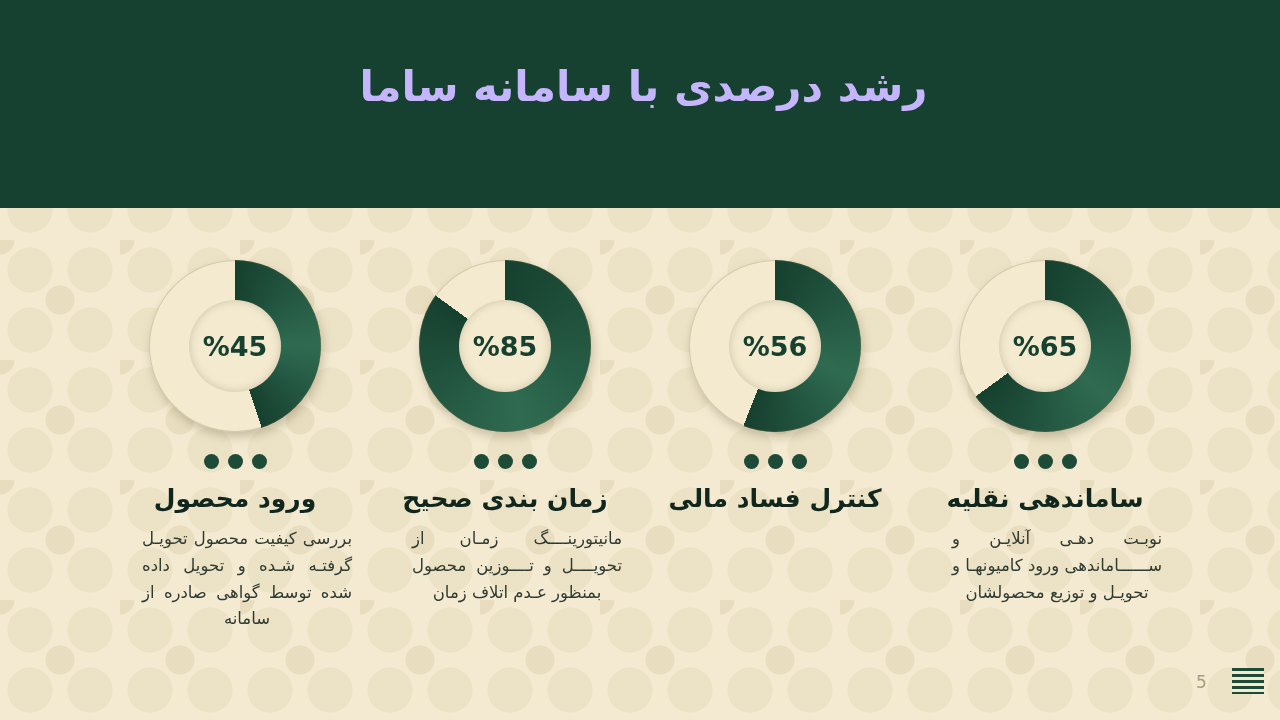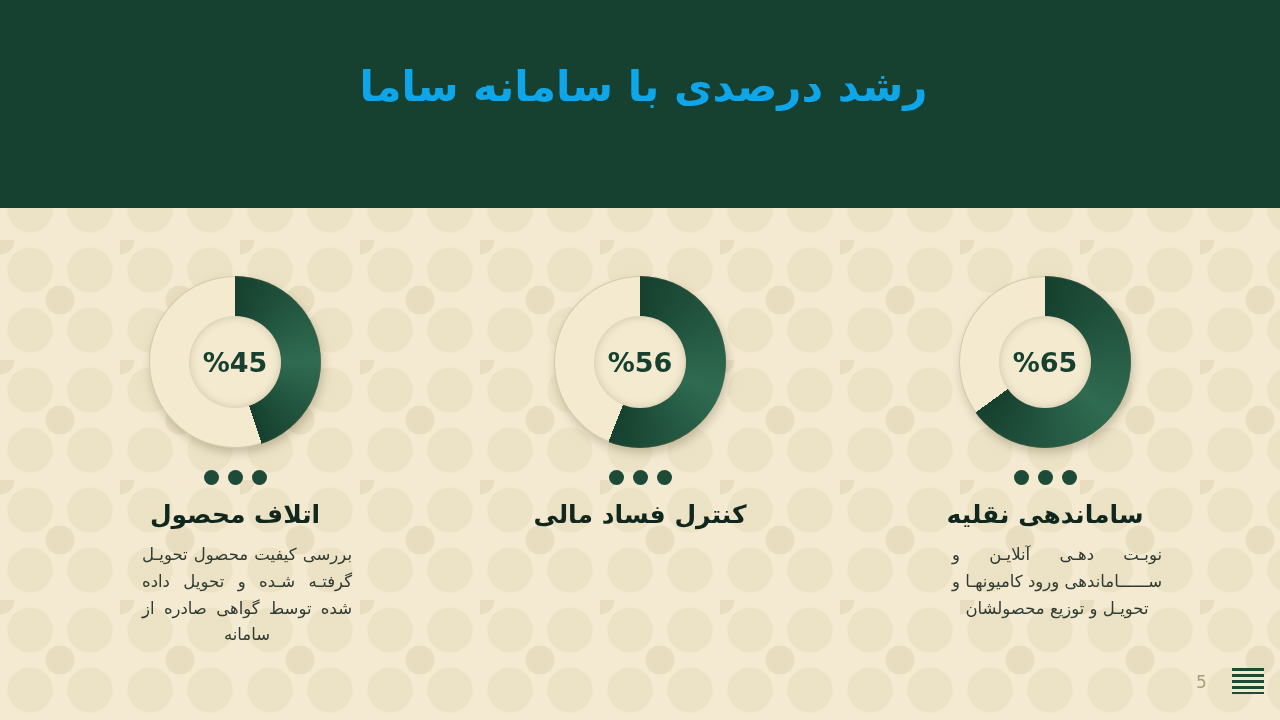--- a/index.html
+++ b/index.html
@@ -42,32 +42,32 @@
     width: 1280px;
     height: 208px;
     background: #16402f;
   }
   .header-title {
     position: absolute;
     top: 62px;
     right: 0;
     left: 0;
     text-align: center;
-    color: #0ea5e9;
+    color: #c4b5fd;
     font-size: 42px;
     font-weight: bold;
     letter-spacing: 0px;
     font-family: "DejaVu Sans", sans-serif;
     padding-left: 7px;
   }
 
   
   .columns {
     position: absolute;
-    top: 276px;
+    top: 260px;
     right: 120px;
     left: 120px;
     display: flex;
     flex-direction: row-reverse;
     justify-content: space-between;
     gap: 10px;
   }
   .col {
     width: 230px;
     display: flex;
@@ -185,24 +185,39 @@
         <div class="donut" id="donut-0" style="background: conic-gradient(rgb(22, 64, 47) 0deg, rgb(47, 107, 81) 89.1deg, rgb(22, 64, 47) 162deg, rgb(243, 234, 208) 162deg, rgb(243, 234, 208) 360deg); box-shadow: rgba(120, 105, 65, 0.25) 0px 0px 0px 1px inset;"></div>
         <div class="donut-hole">
           <span class="donut-value">%45</span>
         </div>
       </div>
       <div class="dots">
         <span class="dot"></span>
         <span class="dot"></span>
         <span class="dot"></span>
       </div>
-      <div class="col-title">اتلاف محصول</div>
+      <div class="col-title">ورود محصول</div>
       <div class="col-desc">بررسی کیفیت محصول تحویـل گرفتـه شـده و تحویل داده شده توسط گواهی صادره از سامانه</div>
     </div>
 
+    <div class="col">
+      <div class="donut-wrap">
+        <div class="donut" id="donut-1" style="background: conic-gradient(rgb(22, 64, 47) 0deg, rgb(47, 107, 81) 168.3deg, rgb(22, 64, 47) 306deg, rgb(243, 234, 208) 306deg, rgb(243, 234, 208) 360deg); box-shadow: rgba(120, 105, 65, 0.25) 0px 0px 0px 1px inset;"></div>
+        <div class="donut-hole">
+          <span class="donut-value">%85</span>
+        </div>
+      </div>
+      <div class="dots">
+        <span class="dot"></span>
+        <span class="dot"></span>
+        <span class="dot"></span>
+      </div>
+      <div class="col-title">زمان بندی صحیح</div>
+      <div class="col-desc">مانیتورینــــگ زمـان از تحویــــل و تــــوزین محصول بمنظور عـدم اتلاف زمان</div>
+    </div>
 
     <div class="col">
       <div class="donut-wrap">
         <div class="donut" id="donut-2" style="background: conic-gradient(rgb(22, 64, 47) 0deg, rgb(47, 107, 81) 110.9deg, rgb(22, 64, 47) 201.6deg, rgb(243, 234, 208) 201.6deg, rgb(243, 234, 208) 360deg); box-shadow: rgba(120, 105, 65, 0.25) 0px 0px 0px 1px inset;"></div>
         <div class="donut-hole">
           <span class="donut-value">%56</span>
         </div>
       </div>
       <div class="dots">
         <span class="dot"></span>

